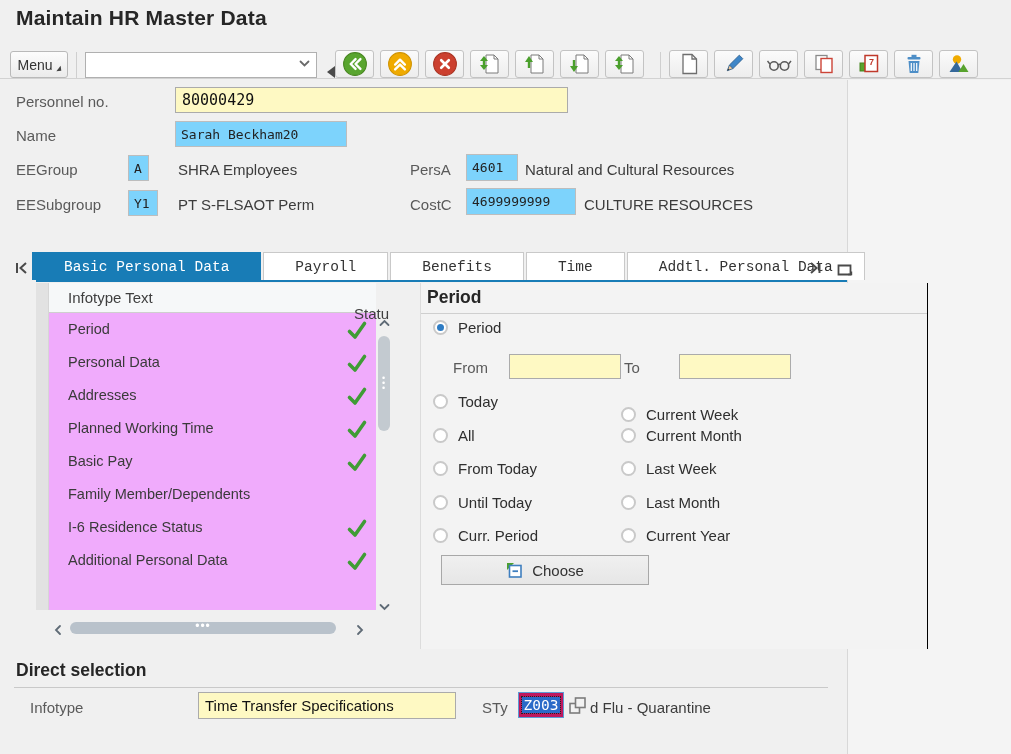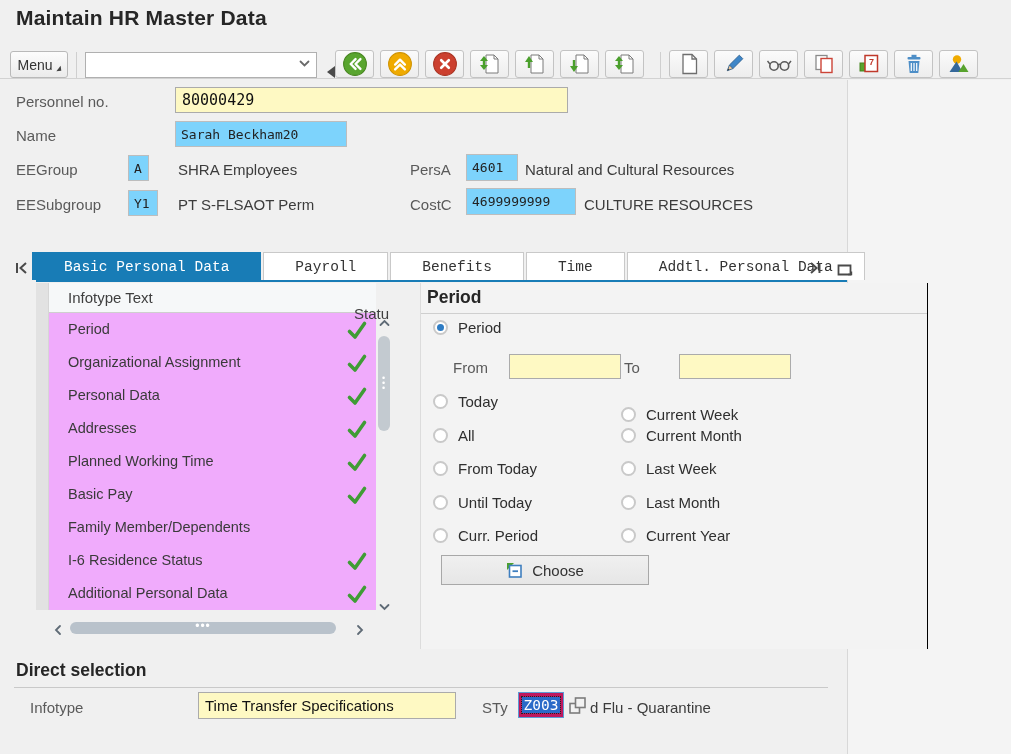--- a/index.html
+++ b/index.html
@@ -285,28 +285,20 @@
     <div class="it-rows" id="itable-rows">
         <div class="trow">
           <span class="ttext">Period</span>
           <span class="tcheck check-icon">
             <svg width="22" height="22" viewBox="0 0 22 22">
               <path d="M3.5 12.5 L9 18 L18.5 4.5" stroke="#3f9c35" stroke-width="3.6" fill="none" stroke-linecap="round" stroke-linejoin="round"></path>
             </svg>
           </span>
         </div>
         <div class="trow">
-          <span class="ttext">Organizational Assignment</span>
-          <span class="tcheck check-icon">
-            <svg width="22" height="22" viewBox="0 0 22 22">
-              <path d="M3.5 12.5 L9 18 L18.5 4.5" stroke="#3f9c35" stroke-width="3.6" fill="none" stroke-linecap="round" stroke-linejoin="round"></path>
-            </svg>
-          </span>
-        </div>
-        <div class="trow">
           <span class="ttext">Personal Data</span>
           <span class="tcheck check-icon">
             <svg width="22" height="22" viewBox="0 0 22 22">
               <path d="M3.5 12.5 L9 18 L18.5 4.5" stroke="#3f9c35" stroke-width="3.6" fill="none" stroke-linecap="round" stroke-linejoin="round"></path>
             </svg>
           </span>
         </div>
         <div class="trow">
           <span class="ttext">Addresses</span>
           <span class="tcheck check-icon">

